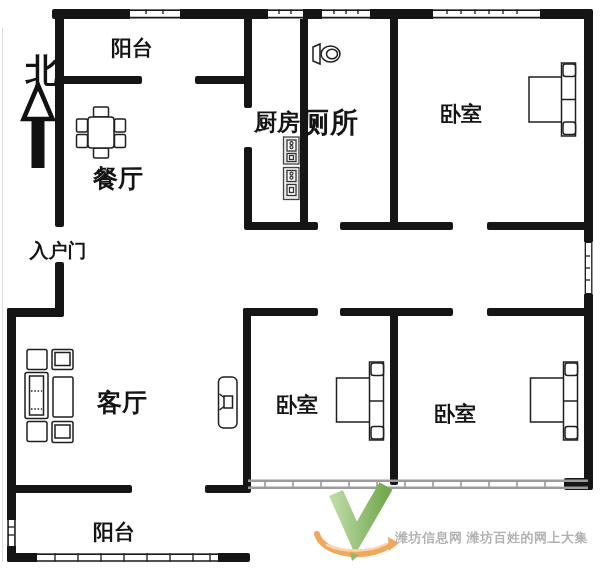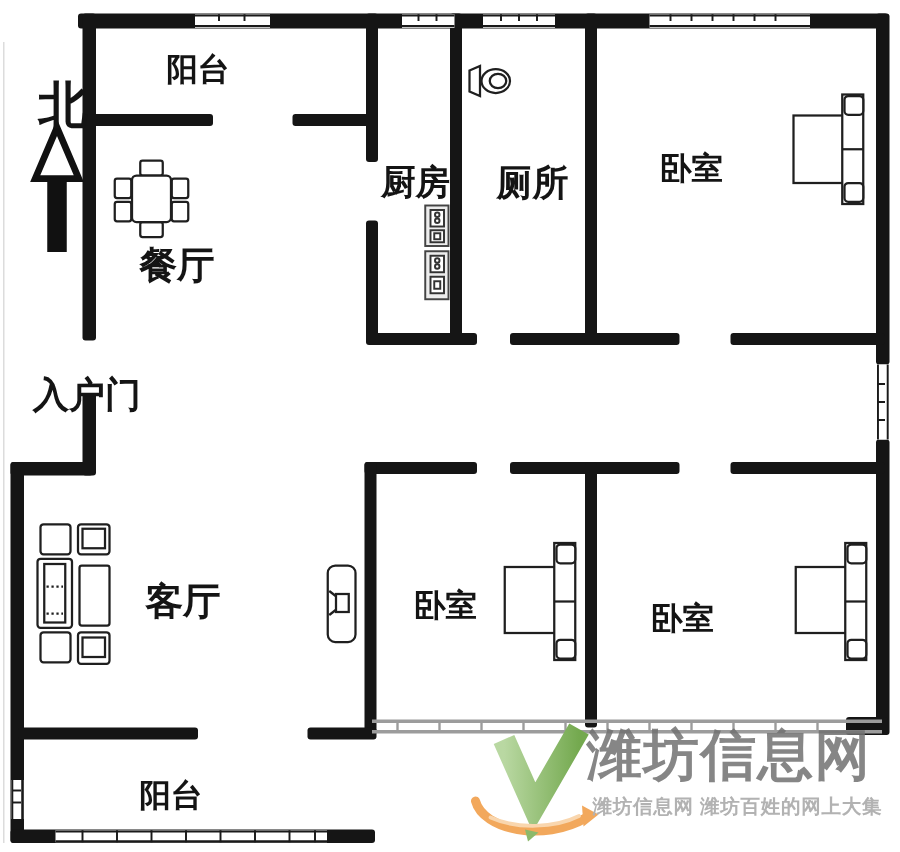--- a/index.html
+++ b/index.html
@@ -247,23 +247,22 @@
       <path d="M327 545 C345 553 370 552 386 544" stroke="#f9d6ae" stroke-width="2.5" fill="none" stroke-linecap="round"></path>
       <polygon points="388,537 399,543 389,551" fill="#f2a85c"></polygon>
       <polygon points="350,553 359,555 352,561" fill="#8cb96a"></polygon>
     </g>
   </svg>
 
   <span class="lbl" style="left:42px;top:70px;font-size:33px">北</span>
   <span class="lbl" style="left:132px;top:47px;font-size:21px">阳台</span>
   <span class="lbl" style="left:118px;top:178px;font-size:25px">餐厅</span>
   <span class="lbl" style="left:277px;top:122px;font-size:23px">厨房</span>
-  <span class="lbl" style="left:355px;top:123px;font-size:24px">厕所</span>
+  <span class="lbl" style="left:330px;top:123px;font-size:28px">厕所</span>
   <span class="lbl" style="left:461px;top:113px;font-size:21px">卧室</span>
-  <span class="lbl" style="left:58px;top:264px;font-size:24px">入户门</span>
+  <span class="lbl" style="left:58px;top:250px;font-size:19px">入户门</span>
   <span class="lbl" style="left:122px;top:402px;font-size:25px">客厅</span>
   <span class="lbl" style="left:297px;top:404px;font-size:21px">卧室</span>
   <span class="lbl" style="left:455px;top:413px;font-size:21px">卧室</span>
   <span class="lbl" style="left:114px;top:531px;font-size:21px">阳台</span>
 
-  <span class="wm-title">潍坊信息网</span>
   <span class="wm-sub">潍坊信息网 潍坊百姓的网上大集</span>
 </div>
 
 </body></html>

